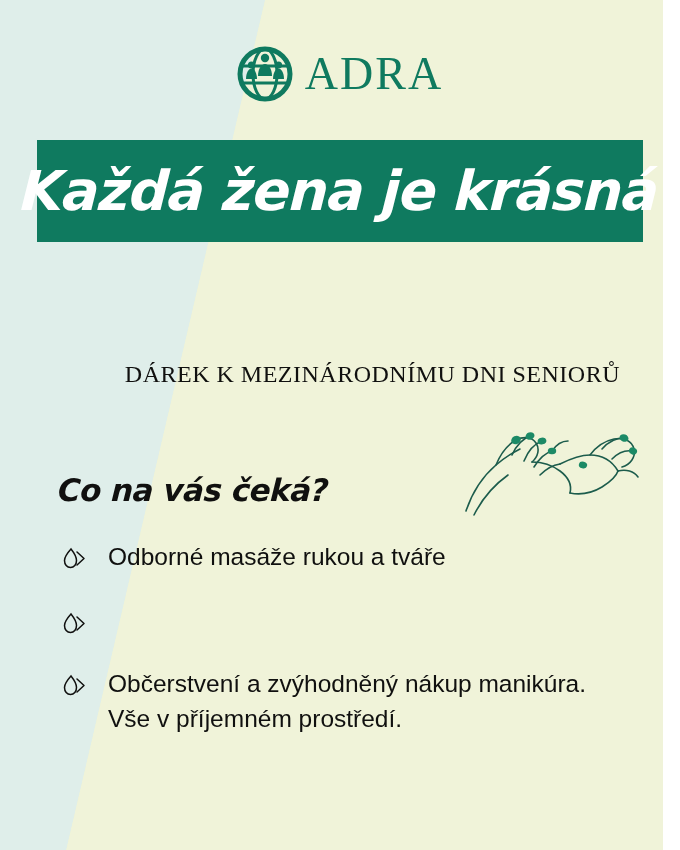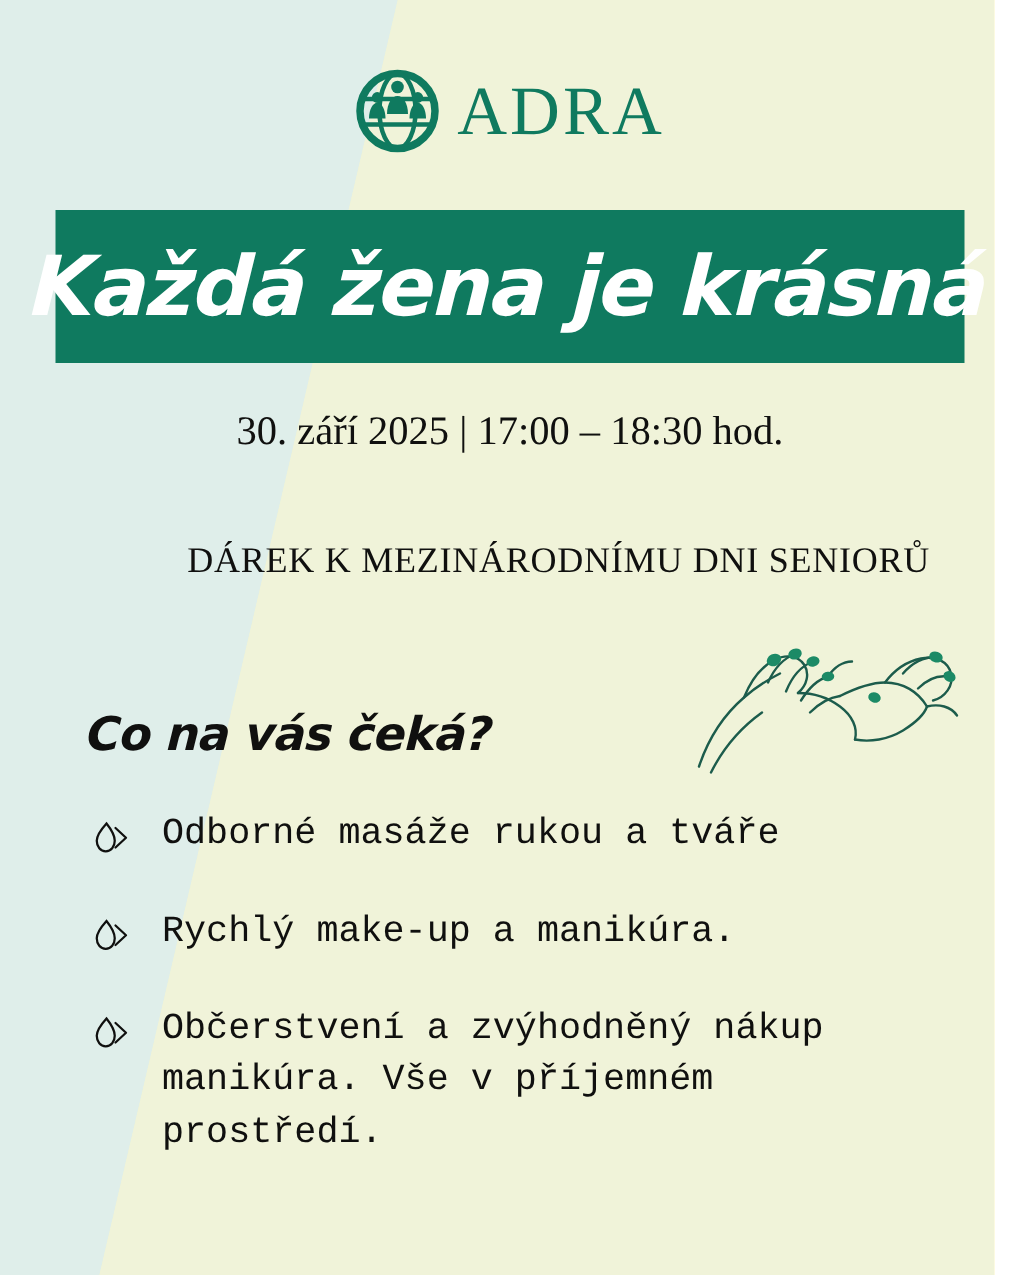--- a/index.html
+++ b/index.html
@@ -153,21 +153,21 @@
     gap: 18px;
     margin-bottom: 30px;
   }
   .bullet-icon {
     flex: 0 0 auto;
     width: 28px;
     height: 26px;
     margin-top: 6px;
   }
   .bullet-text {
-    font-family: Liberation Mono, monospace;
+    font-family: Liberation Sans, sans-serif;
     font-size: 24.5px;
     line-height: 1.42;
     color: #10100f;
     max-width: 490px;
   }
 </style>
 </head>
 <body>
 
 <div class="poster">
@@ -193,21 +193,20 @@
           </g>
         </svg>
       </span>
       <span class="logo-text">ADRA</span>
     </div>
 
     <div class="banner">
       <div class="banner-title">Každá žena je krásná</div>
     </div>
 
-    <div class="date-line">30. září 2025 | 17:00 – 18:30 hod.</div>
 
     <div class="subtitle">DÁREK K MEZINÁRODNÍMU DNI SENIORŮ</div>
 
     <div class="hands">
       <svg viewBox="0 0 190 115" width="190" height="115" aria-hidden="true">
         <g fill="none" stroke="#1c5c4c" stroke-width="1.6" stroke-linecap="round" stroke-linejoin="round">
           <path d="M14 96 C20 78 30 62 44 50 C52 43 60 38 68 34"></path>
           <path d="M22 100 C30 84 42 70 56 60"></path>
           <path d="M44 50 C48 40 55 30 64 25 C72 21 80 22 84 28 C88 34 86 42 80 47"></path>
           <path d="M60 40 C64 31 70 24 78 21"></path>
@@ -249,21 +248,20 @@
         <span class="bullet-text">Odborné masáže rukou a tváře</span>
       </div>
 
       <div class="bullet-item">
         <span class="bullet-icon">
           <svg viewBox="0 0 28 26" width="28" height="26" aria-hidden="true">
             <path d="M9 3 C13 8 14.5 11 14.5 14.5 C14.5 18.5 12 21.5 8.5 21.5 C5 21.5 2.5 18.5 2.5 14.5 C2.5 11 4.5 8 9 3 Z" fill="none" stroke="#10100f" stroke-width="1.5"></path>
             <path d="M15 6 L22 12.5 L15 19" fill="none" stroke="#10100f" stroke-width="1.5" stroke-linecap="round" stroke-linejoin="round"></path>
           </svg>
         </span>
-        <span class="bullet-text">Rychlý make-up a manikúra.</span>
       </div>
 
       <div class="bullet-item">
         <span class="bullet-icon">
           <svg viewBox="0 0 28 26" width="28" height="26" aria-hidden="true">
             <path d="M9 3 C13 8 14.5 11 14.5 14.5 C14.5 18.5 12 21.5 8.5 21.5 C5 21.5 2.5 18.5 2.5 14.5 C2.5 11 4.5 8 9 3 Z" fill="none" stroke="#10100f" stroke-width="1.5"></path>
             <path d="M15 6 L22 12.5 L15 19" fill="none" stroke="#10100f" stroke-width="1.5" stroke-linecap="round" stroke-linejoin="round"></path>
           </svg>
         </span>
         <span class="bullet-text">Občerstvení a zvýhodněný nákup manikúra. Vše v příjemném prostředí.</span>

